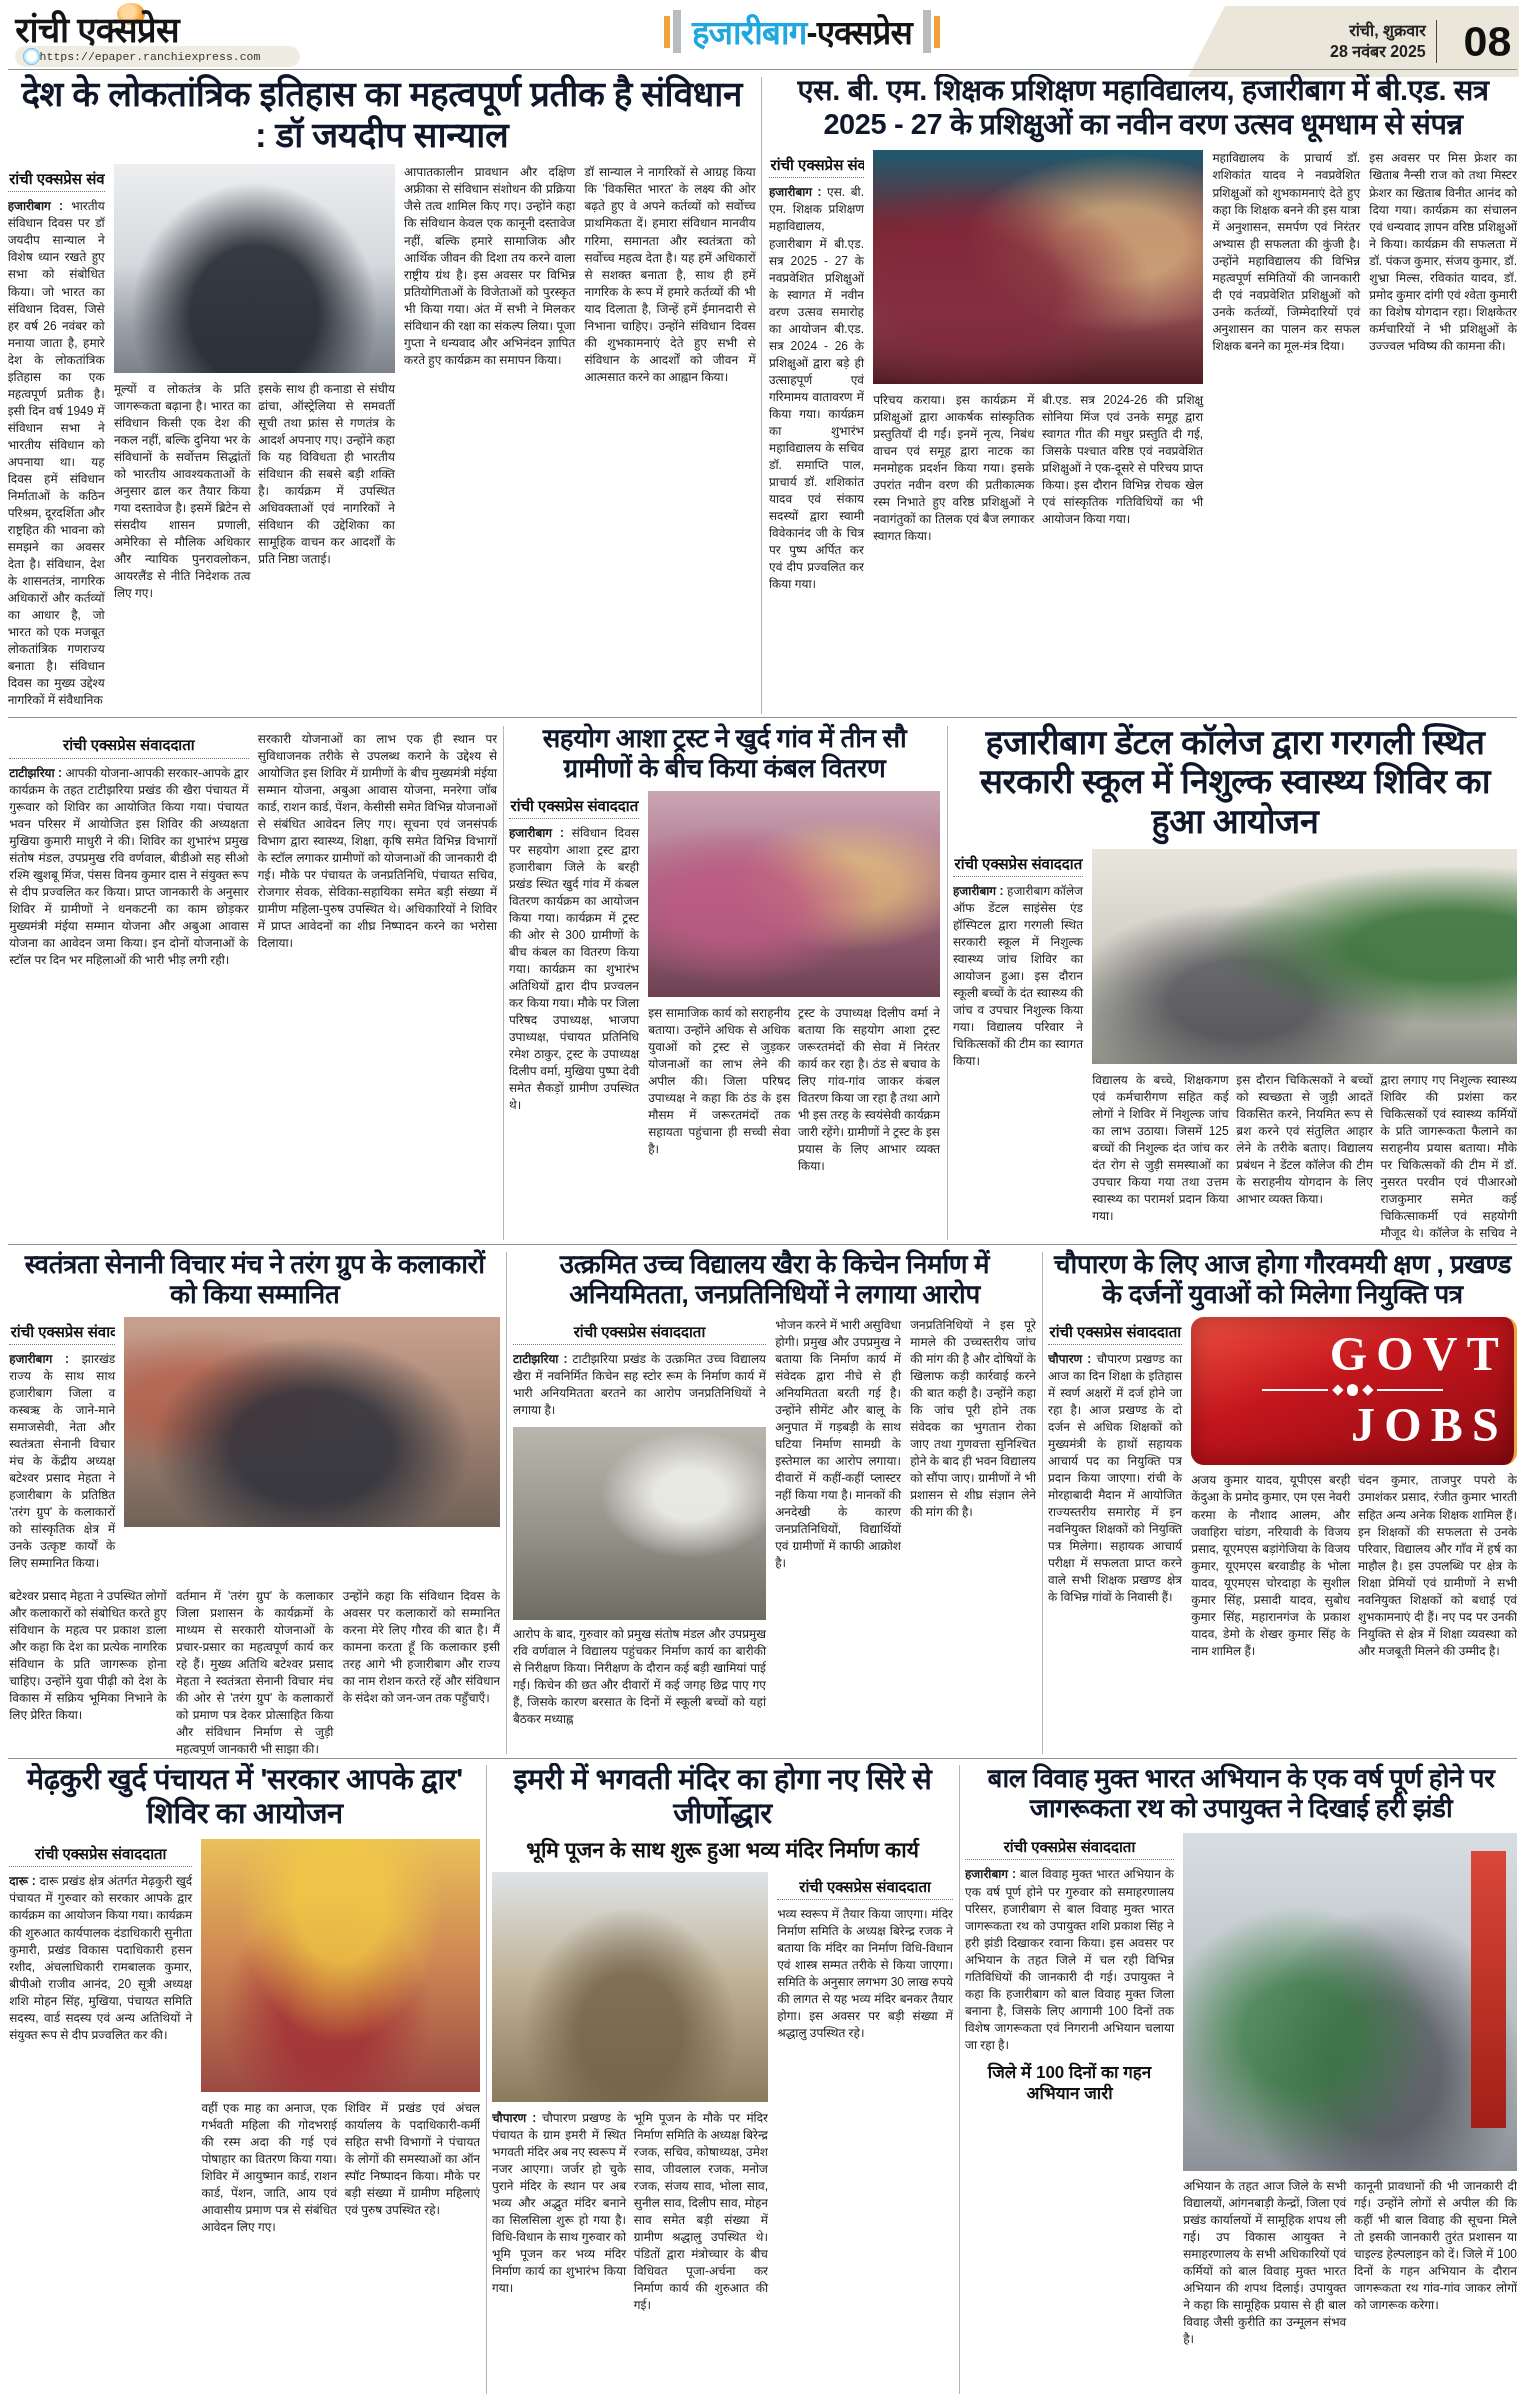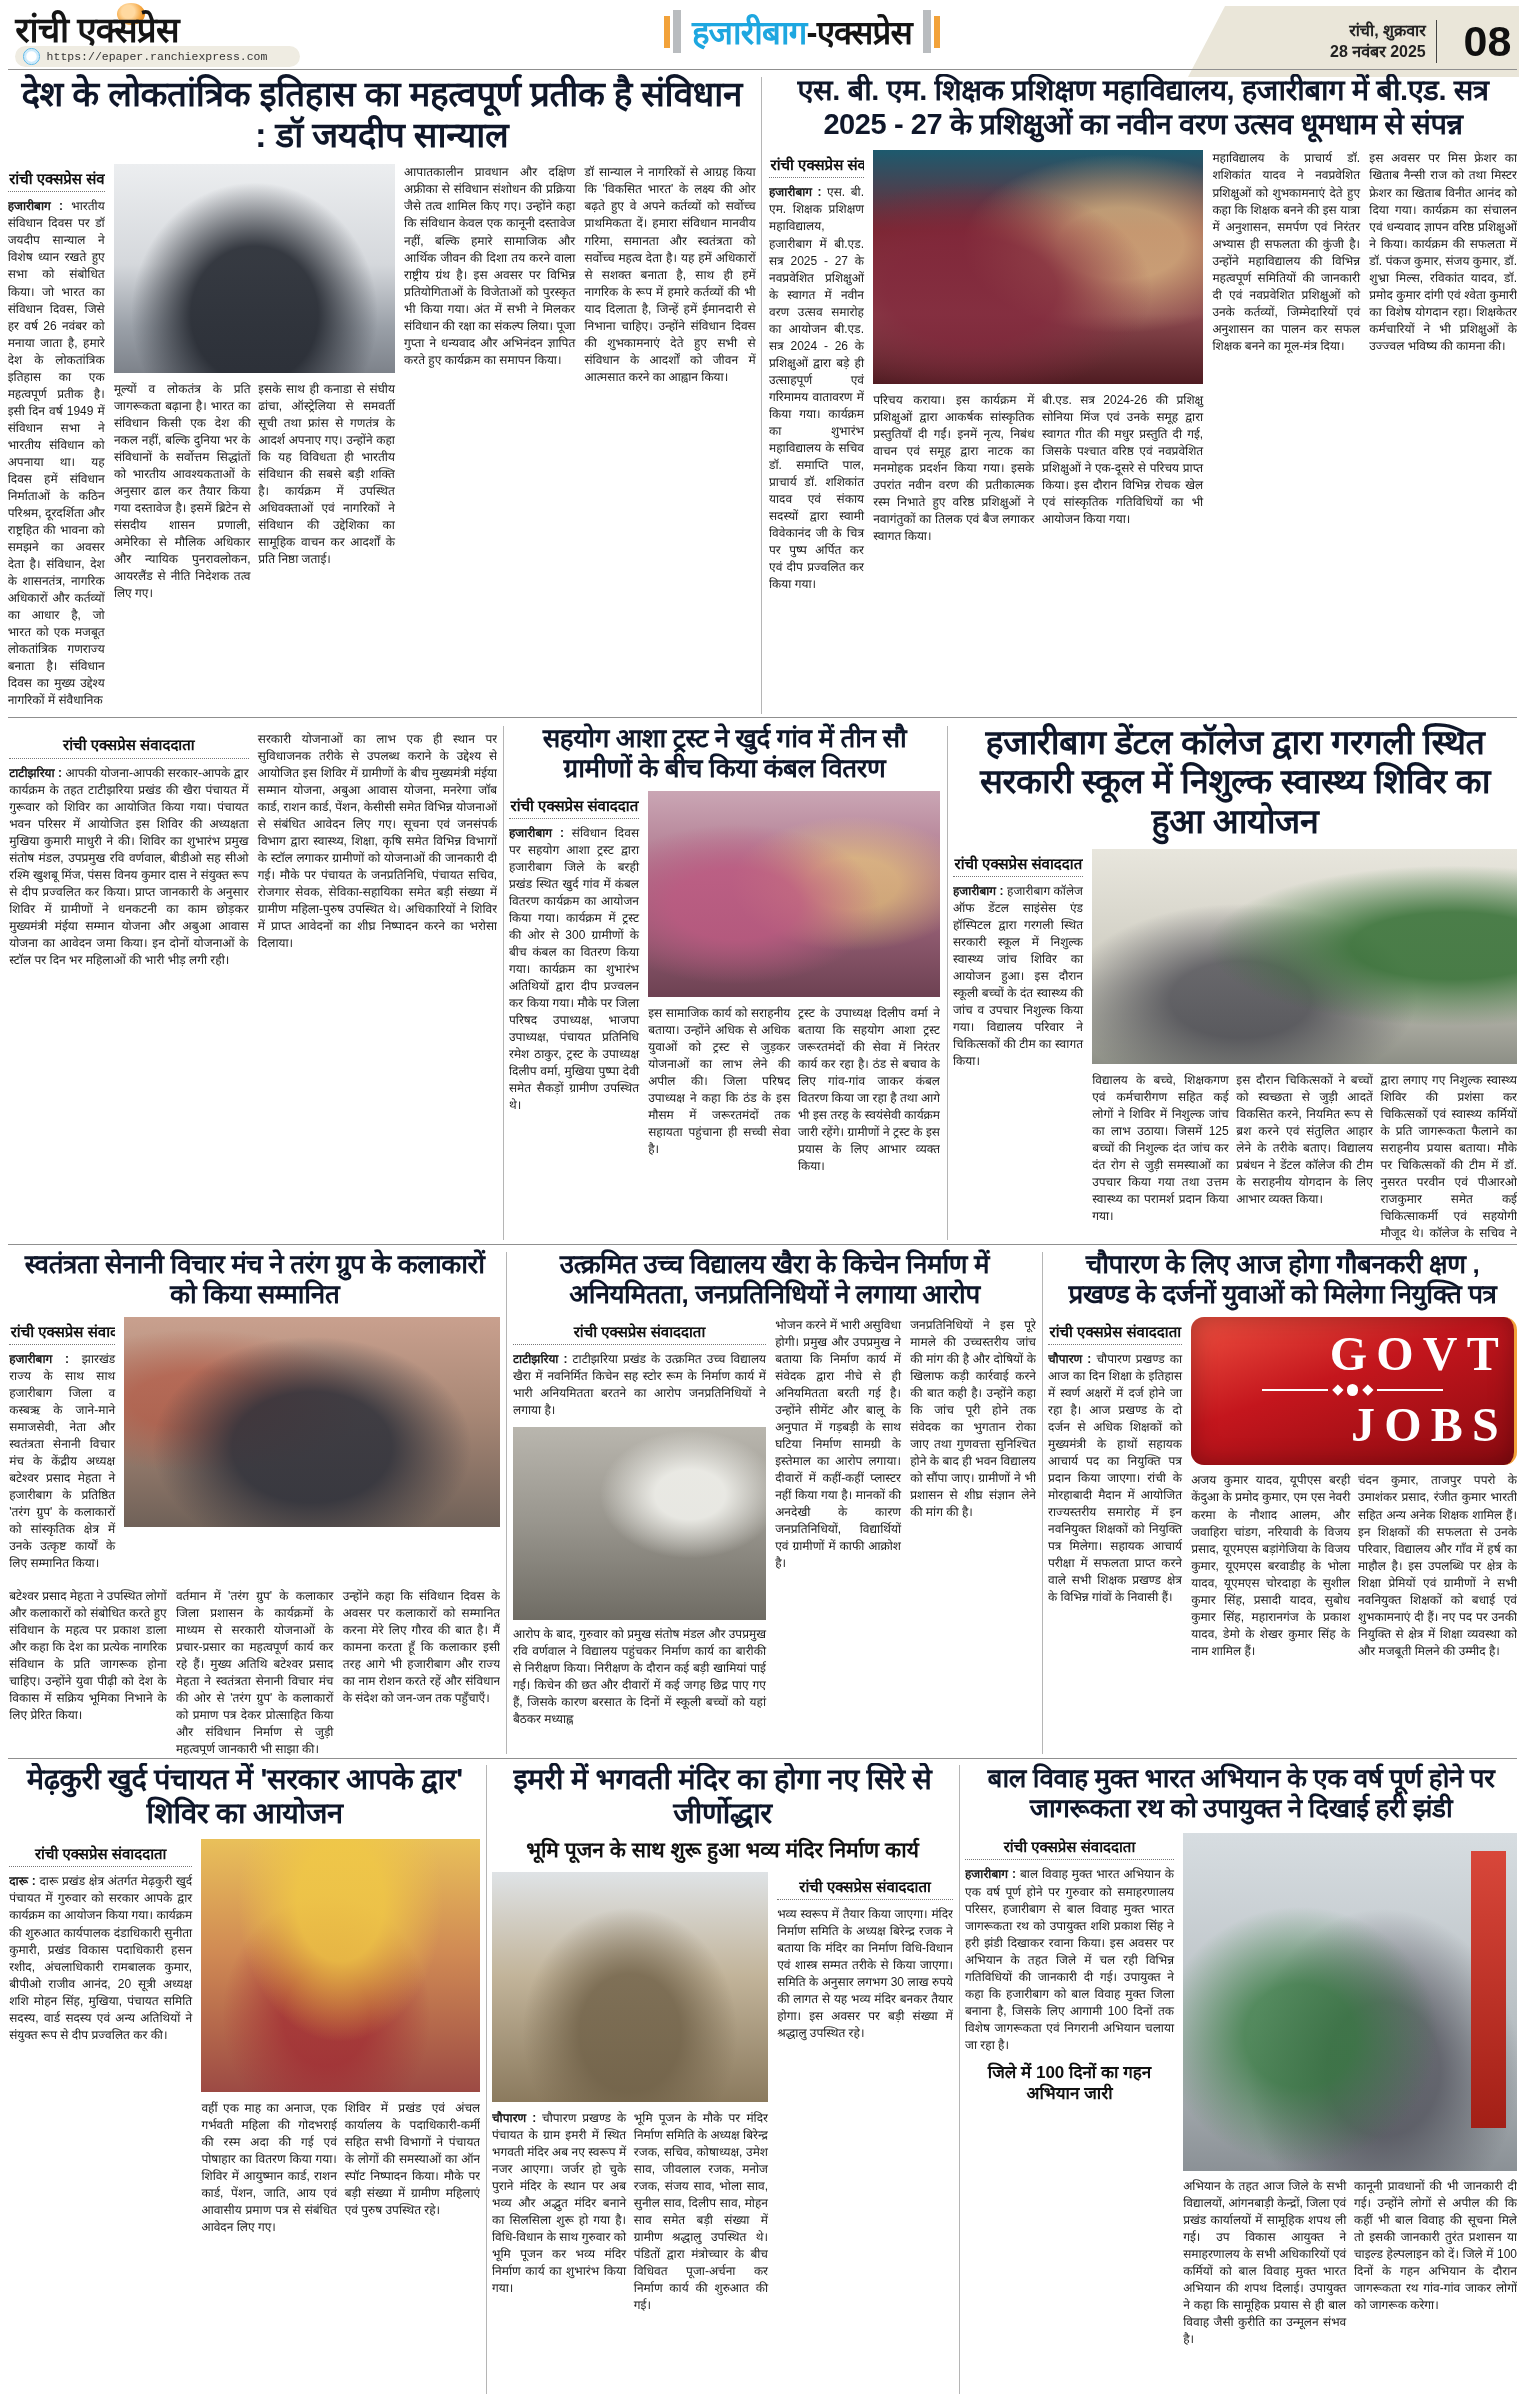--- a/index.html
+++ b/index.html
@@ -1,20 +1,20 @@
 <!DOCTYPE html>
 <html style="font-size:12.3px"><head>
 <meta charset="utf-8">
 <style>
   html,body{margin:0;padding:0;background:#e8e8e8;font-family:"Liberation Sans",sans-serif;}
   .page{position:relative;width:1524px;height:2401px;background:#ffffff;margin:0 auto;overflow:hidden;}
   
   .masthead{position:absolute;left:15.3px;top:4.6px;font-size:35px;font-weight:900;color:#151515;letter-spacing:-0.8px;z-index:2;}
   .emblem{position:absolute;left:117px;top:3.1px;width:28px;height:21.5px;border-radius:50%;background:radial-gradient(circle at 40% 40%,#ffd9a0 0 30%,#f29b2d 70%,#e4821a 100%);z-index:1;}
-  .urlpill{position:absolute;left:15.3px;top:46px;width:285px;height:21px;background:#efece2;border-radius:10.7px;display:flex;align-items:center;gap:7px;padding:0 7.7px;box-sizing:border-box;}
+  .urlpill{position:absolute;left:15.3px;top:46px;width:285px;height:21px;background:#efece2;border-radius:10.7px;display:flex;align-items:center;padding:0 7.7px;box-sizing:border-box;}
   .tap{width:14.6px;height:14.6px;border-radius:50%;background:#fff;border:1.5px solid #59b7e8;box-shadow:inset 0 0 0 2.3px #cdeafb;flex:0 0 auto;}
   .urltext{font-family:"Liberation Mono",monospace;font-size:11.5px;color:#333;}
   .edition{position:absolute;left:564px;top:9.2px;width:476px;display:flex;align-items:center;justify-content:center;gap:10.7px;text-align:right;}
   .brk{display:flex;gap:3.1px;align-items:center;}
   .bar-gray{width:8.4px;height:43px;background:#b9bcbf;}
   .bar-orange{width:5.4px;height:32px;background:#f2a23a;}
   .ed-title{font-size:33px;font-weight:900;letter-spacing:-0.8px;white-space:nowrap;}
   .ed-blue{color:#1ea7e0;}
   .ed-black{color:#141414;}
   .datebox{position:absolute;left:1188px;top:6.1px;width:331px;height:71px;background:#eae6d9;clip-path:polygon(37px 0,100% 0,100% 100%,0 100%);display:flex;align-items:center;justify-content:flex-end;gap:10.7px;padding:0 7.7px 0 37px;box-sizing:border-box;}
@@ -234,21 +234,21 @@
       <div class="col">
           <p class="p">भोजन करने में भारी असुविधा होगी। प्रमुख और उपप्रमुख ने बताया कि निर्माण कार्य में संवेदक द्वारा नीचे से ही अनियमितता बरती गई है। उन्होंने सीमेंट और बालू के अनुपात में गड़बड़ी के साथ घटिया निर्माण सामग्री के इस्तेमाल का आरोप लगाया। दीवारों में कहीं-कहीं प्लास्टर नहीं किया गया है। मानकों की अनदेखी के कारण जनप्रतिनिधियों, विद्यार्थियों एवं ग्रामीणों में काफी आक्रोश है।</p>
         </div>
       <div class="col">
           <p class="p">जनप्रतिनिधियों ने इस पूरे मामले की उच्चस्तरीय जांच की मांग की है और दोषियों के खिलाफ कड़ी कार्रवाई करने की बात कही है। उन्होंने कहा कि जांच पूरी होने तक संवेदक का भुगतान रोका जाए तथा गुणवत्ता सुनिश्चित होने के बाद ही भवन विद्यालय को सौंपा जाए। ग्रामीणों ने भी प्रशासन से शीघ्र संज्ञान लेने की मांग की है।</p>
         </div>
     </div>
   </section>
 
   <section class="art" style="left:1048px;top:1249px;width:469px;height:506px">
-    <h2 class="hl" style="font-size:26px">चौपारण के लिए आज होगा गौबनकरी क्षण , प्रखण्ड के दर्जनों युवाओं को मिलेगा नियुक्ति पत्र</h2>
+    <h2 class="hl" style="font-size:26px">चौपारण के लिए आज होगा गौरवमयी क्षण , प्रखण्ड के दर्जनों युवाओं को मिलेगा नियुक्ति पत्र</h2>
     <div class="cols" style="margin-top:7.7px">
       <div class="col" style="flex:0 0 134px">
         <div class="byl">रांची एक्सप्रेस संवाददाता</div>
         <p class="p"><b class="dl">चौपारण :</b> <span>चौपारण प्रखण्ड का आज का दिन शिक्षा के इतिहास में स्वर्ण अक्षरों में दर्ज होने जा रहा है। आज प्रखण्ड के दो दर्जन से अधिक शिक्षकों को मुख्यमंत्री के हाथों सहायक आचार्य पद का नियुक्ति पत्र प्रदान किया जाएगा। रांची के मोरहाबादी मैदान में आयोजित राज्यस्तरीय समारोह में इन नवनियुक्त शिक्षकों को नियुक्ति पत्र मिलेगा। सहायक आचार्य परीक्षा में सफलता प्राप्त करने वाले सभी शिक्षक प्रखण्ड क्षेत्र के विभिन्न गांवों के निवासी हैं।</span></p>
       </div>
       <div class="col">
         <div class="govt">
           <div class="gj-word">GOVT</div>
           <div class="gj-div">
             <span class="gj-line"></span>

